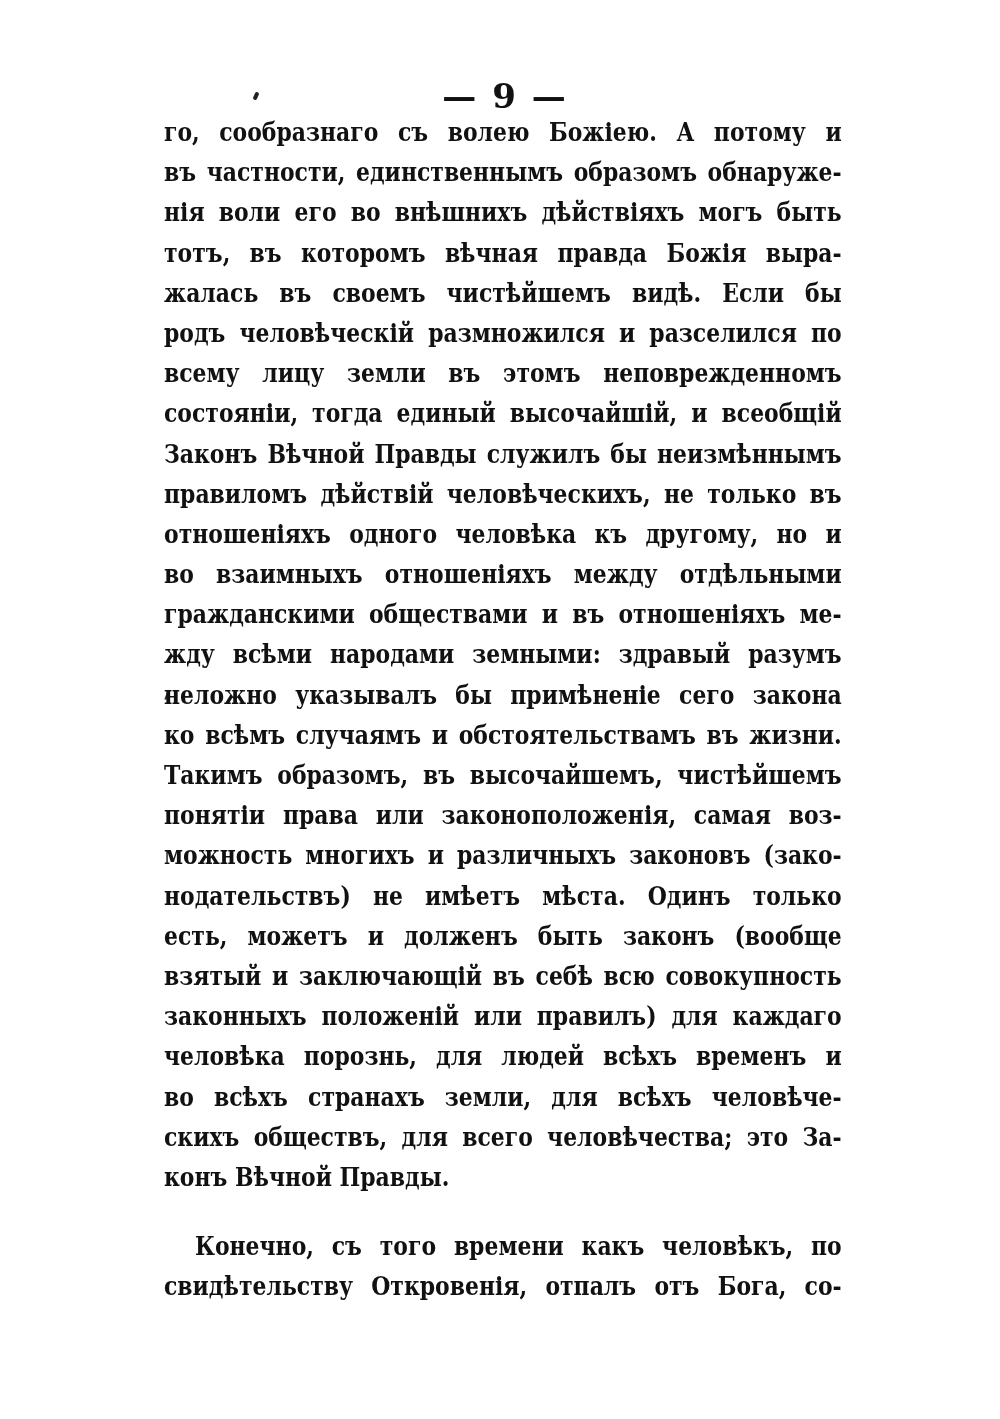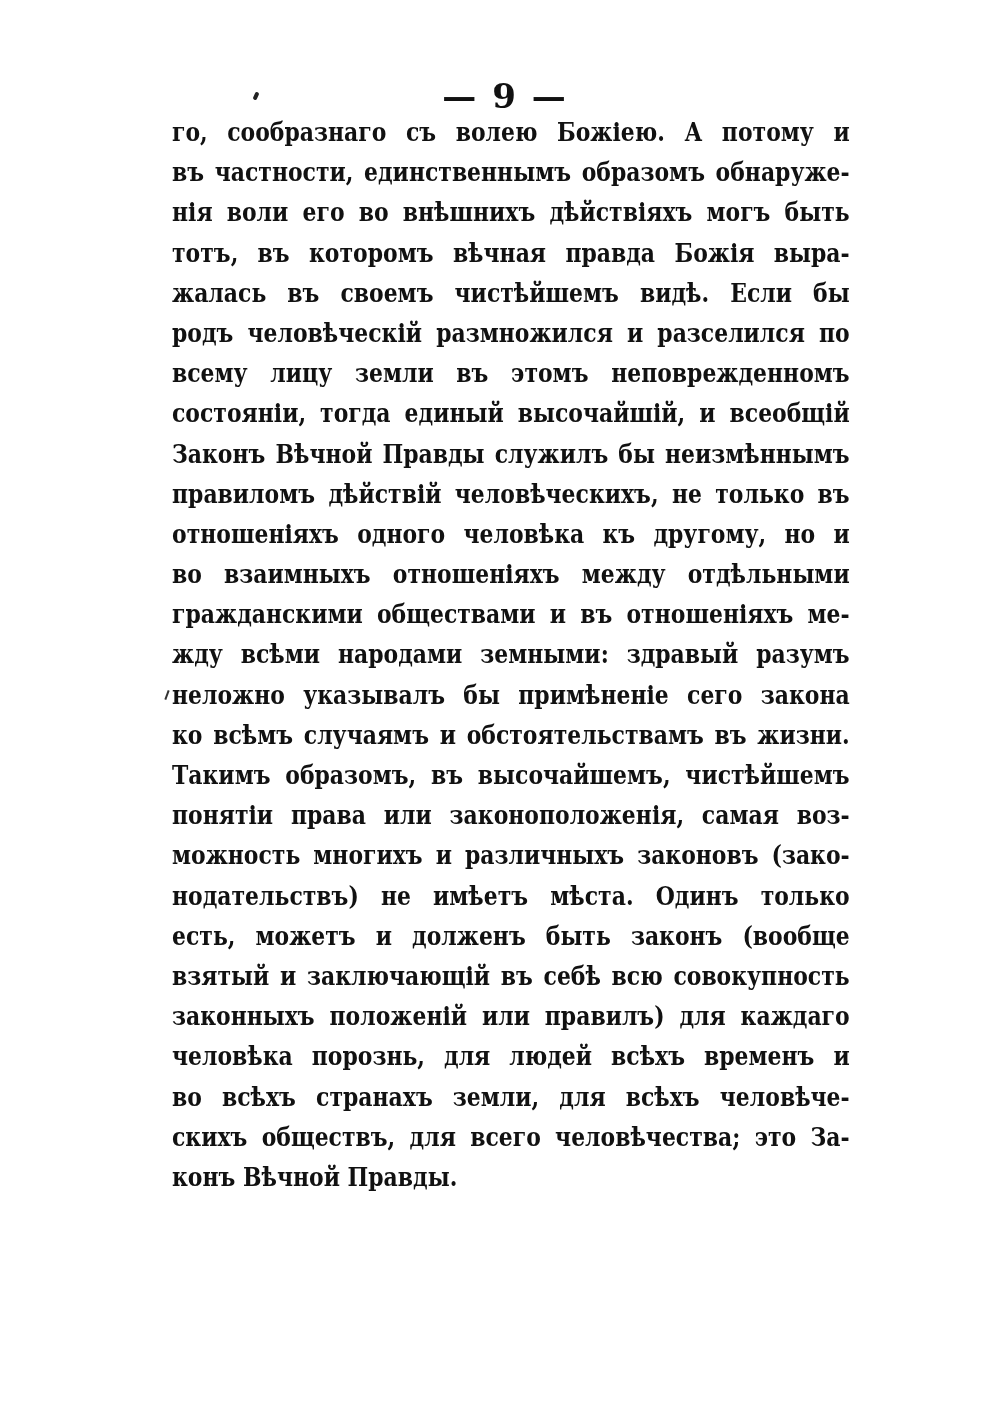--- a/index.html
+++ b/index.html
@@ -45,21 +45,21 @@
       position: absolute;
       top: 690px;
       left: 166px;
       width: 2px;
       height: 10px;
       background: #333;
       transform: rotate(20deg);
     }
     .text-block {
       position: absolute;
-      left: 172px;
+      left: 164px;
       width: 678px;
     }
     .line {
       height: 40.2px;
       line-height: 40px;
       font-size: 25.5px;
       font-weight: bold;
       white-space: nowrap;
       text-align: justify;
       text-align-last: justify;
@@ -106,13 +106,17 @@
     <div class="line">нодательствъ) не имѣетъ мѣста. Одинъ только</div>
     <div class="line">есть, можетъ и долженъ быть законъ (вообще</div>
     <div class="line">взятый и заключающій въ себѣ всю совокупность</div>
     <div class="line">законныхъ положеній или правилъ) для каждаго</div>
     <div class="line">человѣка порознь, для людей всѣхъ временъ и</div>
     <div class="line">во всѣхъ странахъ земли, для всѣхъ человѣче-</div>
     <div class="line">скихъ обществъ, для всего человѣчества; это За-</div>
     <div class="line last">конъ Вѣчной Правды.</div>
   </div>
 
+  <div class="text-block block-2">
+    <div class="line first">Конечно, съ того времени какъ человѣкъ, по</div>
+    <div class="line">свидѣтельству Откровенія, отпалъ отъ Бога, со-</div>
+  </div>
 </div>
 
 </body></html>

